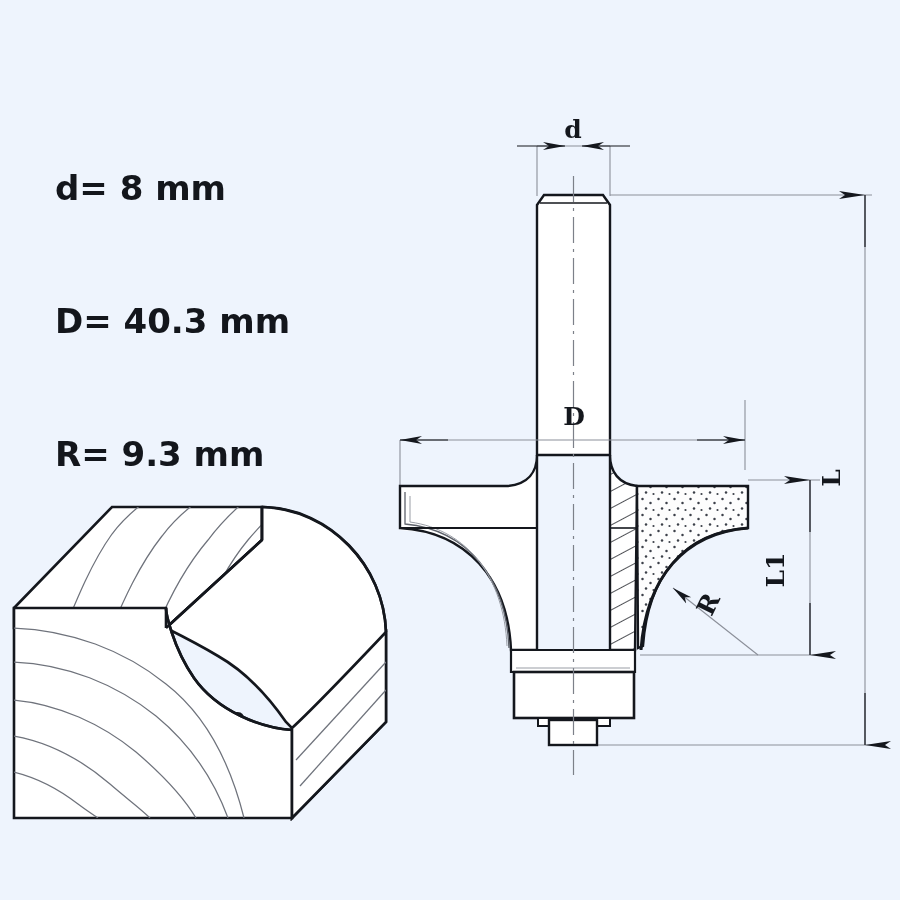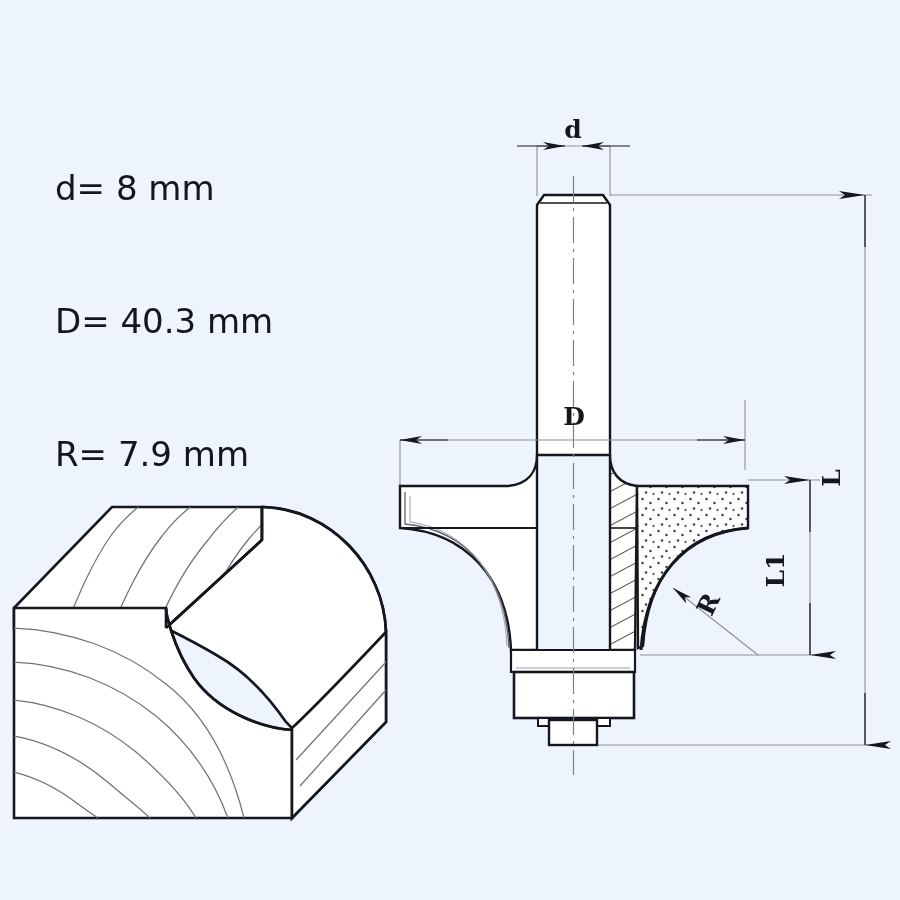--- a/index.html
+++ b/index.html
@@ -26,20 +26,21 @@
     top: 78px;
     font-size: 34px;
     line-height: 1.30;
     color: #13161c;
     font-family: "DejaVu Sans", "Liberation Sans", sans-serif;
     letter-spacing: 0px;
     white-space: pre;
   }
   #specs .spec-line {
     display: block;
+    font-weight: bold;
   }
   #drawing-svg, #wood-svg {
     position: absolute;
     left: 0;
     top: 0;
   }
   .dim-label {
     font-family: "DejaVu Serif", "Liberation Serif", serif;
     font-weight: bold;
     font-size: 25px;
@@ -47,21 +48,21 @@
   }
 </style>
 </head>
 <body>
 
 <div id="page">
 
   <div id="specs">
     <span class="spec-line">d= 8 mm</span>
     <span class="spec-line">D= 40.3 mm</span>
-    <span class="spec-line">R= 7.9 mm</span>
+    <span class="spec-line">R= 9.3 mm</span>
     <span class="spec-line">L1= 15.9 mm</span>
     <span class="spec-line">L= 56 mm</span>
   </div>
 
   <svg id="wood-svg" width="900" height="900" viewBox="0 0 900 900">
     <defs>
       <clipPath id="woodTopClip">
         <polygon points="14,608 112,507 262,507 262,540 166,628 14,628"></polygon>
       </clipPath>
       <clipPath id="woodFrontClip">

